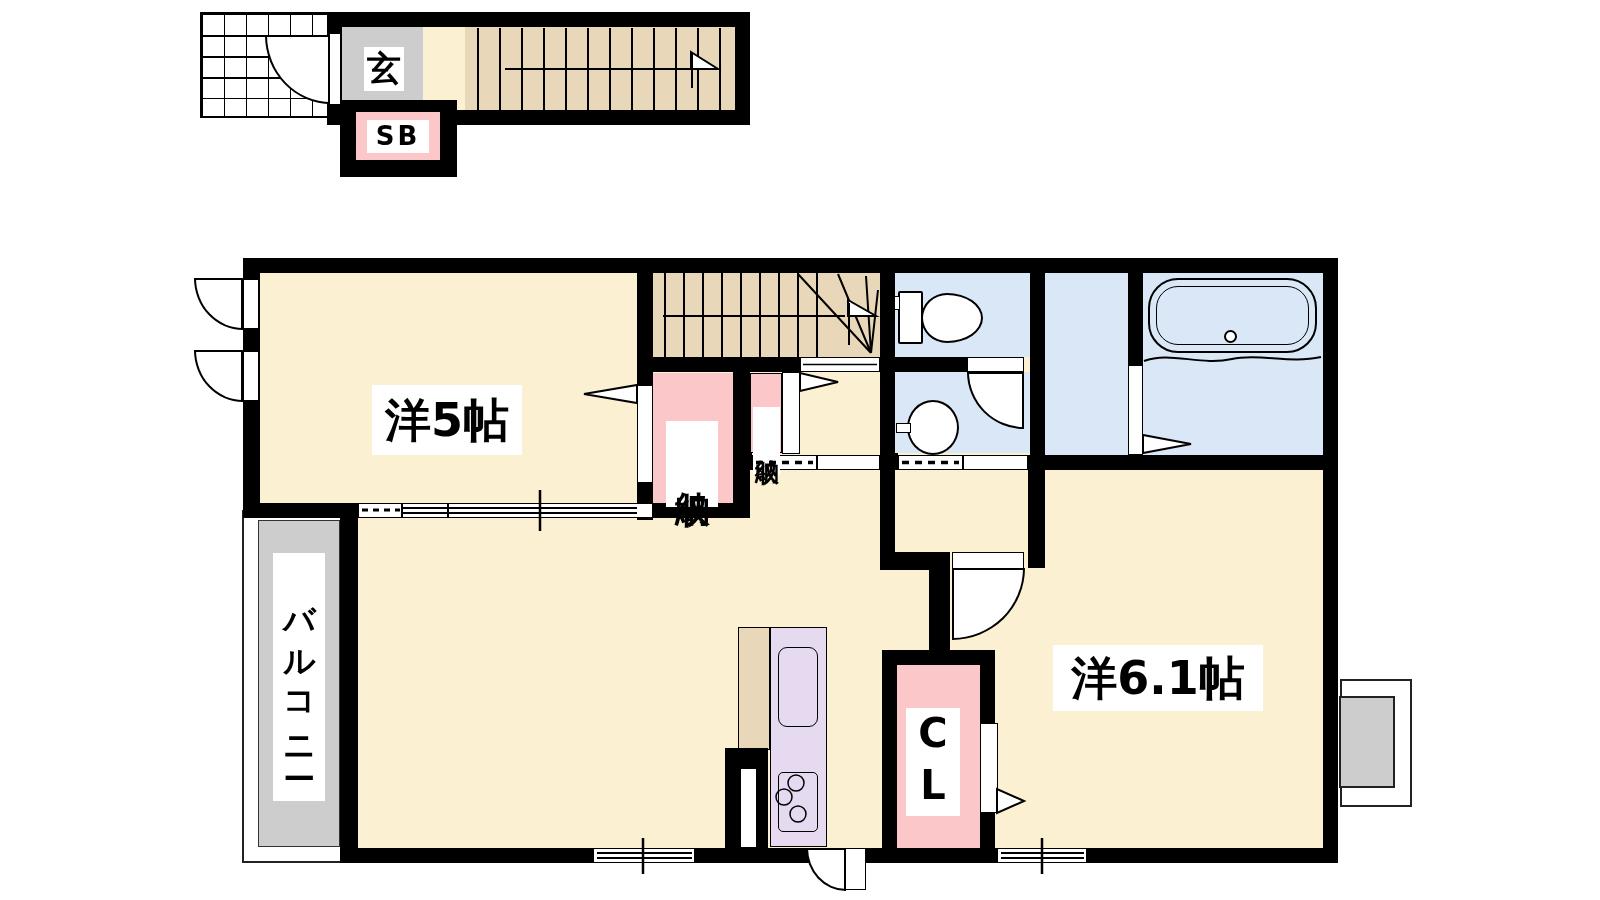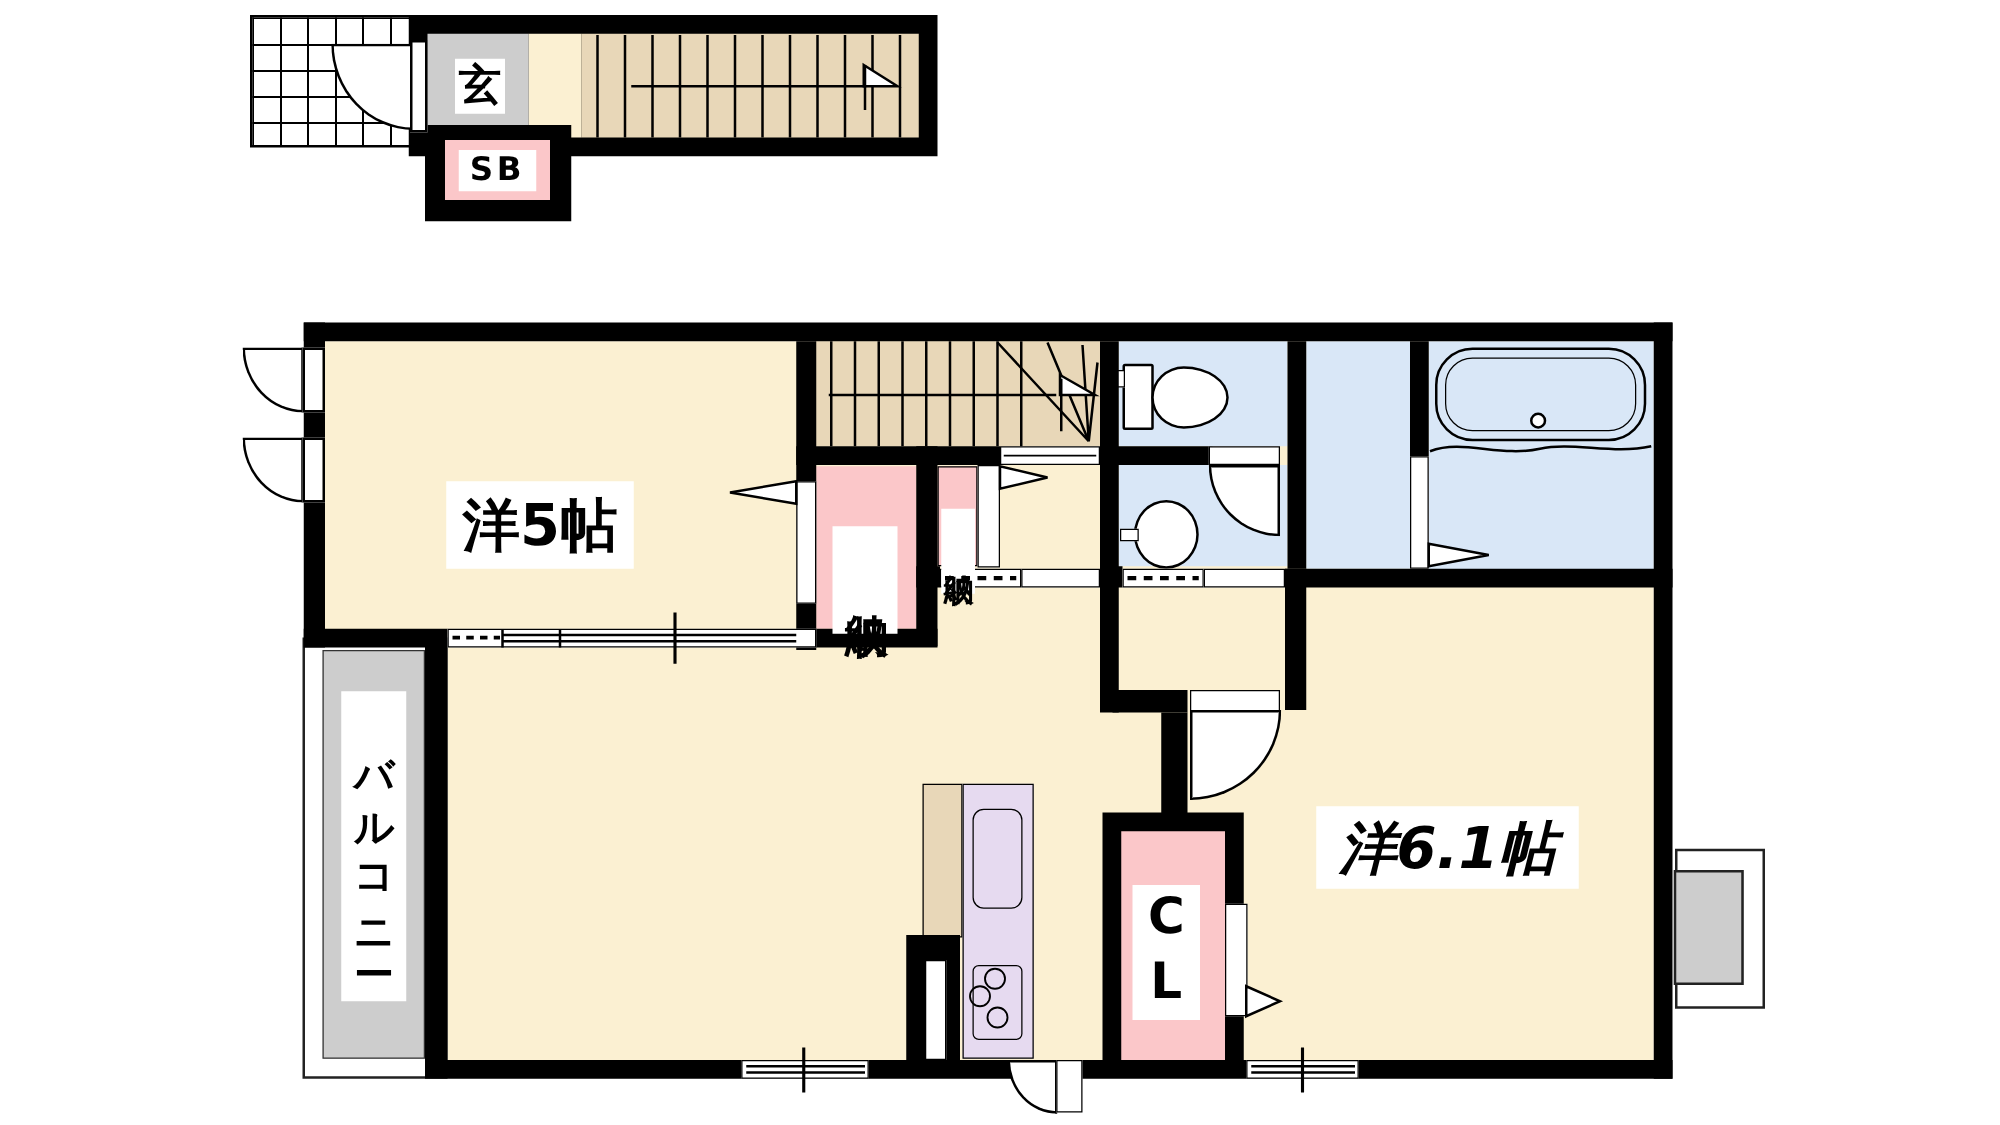--- a/index.html
+++ b/index.html
@@ -133,24 +133,24 @@
   <div class="white-box" style="left:980px;top:723px;width:18px;height:90px;border-width:1.5px;"></div>
 
   <div class="white-box" style="left:593px;top:848px;width:102px;height:15px;border-width:1.5px;"></div>
   <div class="white-box" style="left:997px;top:848px;width:90px;height:15px;border-width:1.5px;"></div>
 
   <div class="pie pie-tr" style="left:806px;top:848px;width:40px;height:43px;"></div>
   <div class="white-box" style="left:845px;top:848px;width:21px;height:42px;border-width:1.5px;"></div>
 
   <div class="chip" style="left:364px;top:47px;width:40px;height:44px;font-size:34px;">玄</div>
   <div class="chip" style="left:367px;top:120px;width:62px;height:33px;font-size:26px;letter-spacing:3px;">SB</div>
-  <div class="chip" style="left:357px;top:385px;width:150px;height:70px;font-size:46px;">洋5帖</div>
+  <div class="chip" style="left:372px;top:385px;width:150px;height:70px;font-size:46px;">洋5帖</div>
   <div class="chip vchip" style="left:666px;top:421px;width:52px;height:86px;font-size:35px;">収納</div>
   <div class="chip vchip" style="left:753px;top:407px;width:27px;height:68px;font-size:24px;">収納</div>
-  <div class="chip" style="left:1053px;top:645px;width:210px;height:66px;font-size:46px;font-style:italic;">洋6.1帖</div>
+  <div class="chip" style="left:1053px;top:645px;width:210px;height:66px;font-size:46px;">洋6.1帖</div>
   <div class="chip vchip upright" style="left:906px;top:708px;width:54px;height:108px;font-size:40px;letter-spacing:6px;">CL</div>
   <div class="chip vchip" style="left:273px;top:553px;width:52px;height:248px;font-size:32px;letter-spacing:8px;">バルコニー</div>
 
   <svg class="overlay" width="1600" height="900" viewBox="0 0 1600 900">
     <g stroke="#000" stroke-width="2" fill="none">
 
       <path d="M478,28 V110 M500,28 V110 M522,28 V110 M544,28 V110 M566,28 V110 M588,28 V110 M610,28 V110 M632,28 V110 M654,28 V110 M676,28 V110 M698,28 V110 M720,28 V110"></path>
 
       <path d="M505,69 H693"></path>
       <polygon points="691,52 718,69 691,69" fill="#fff"></polygon>

